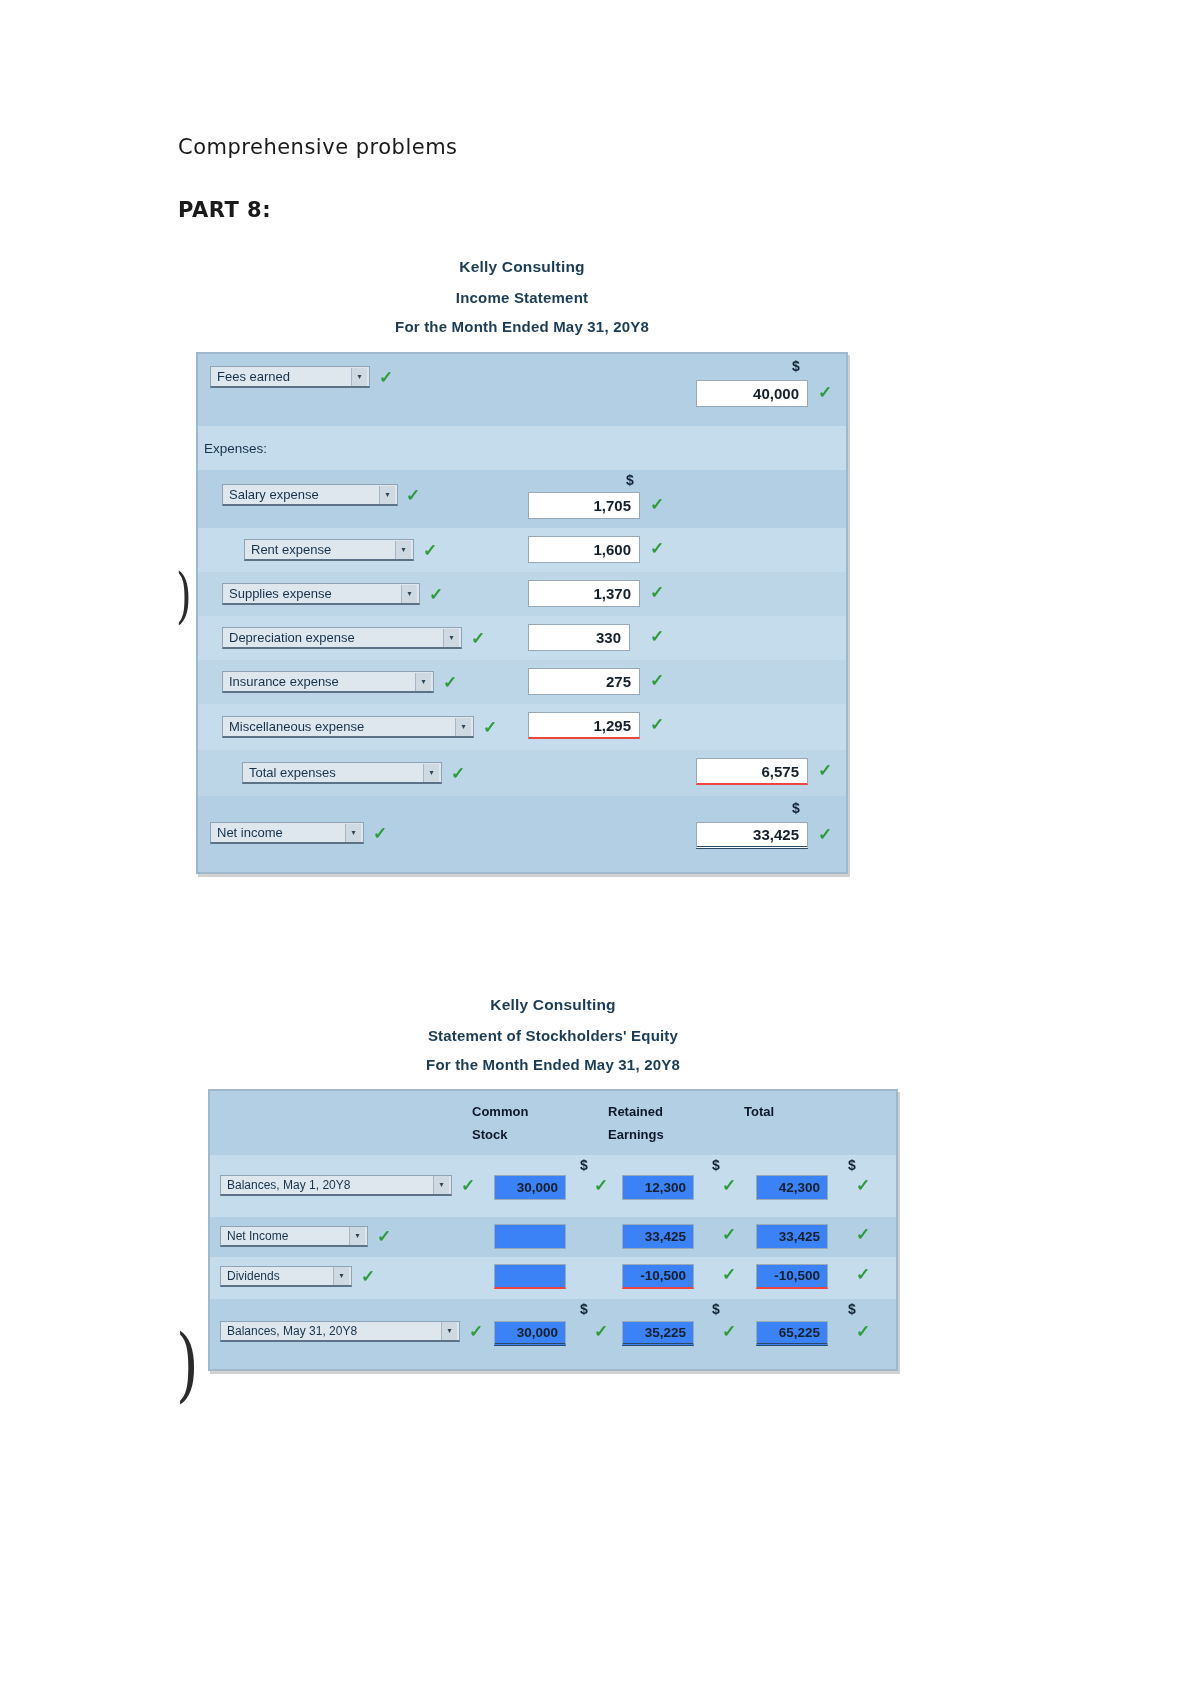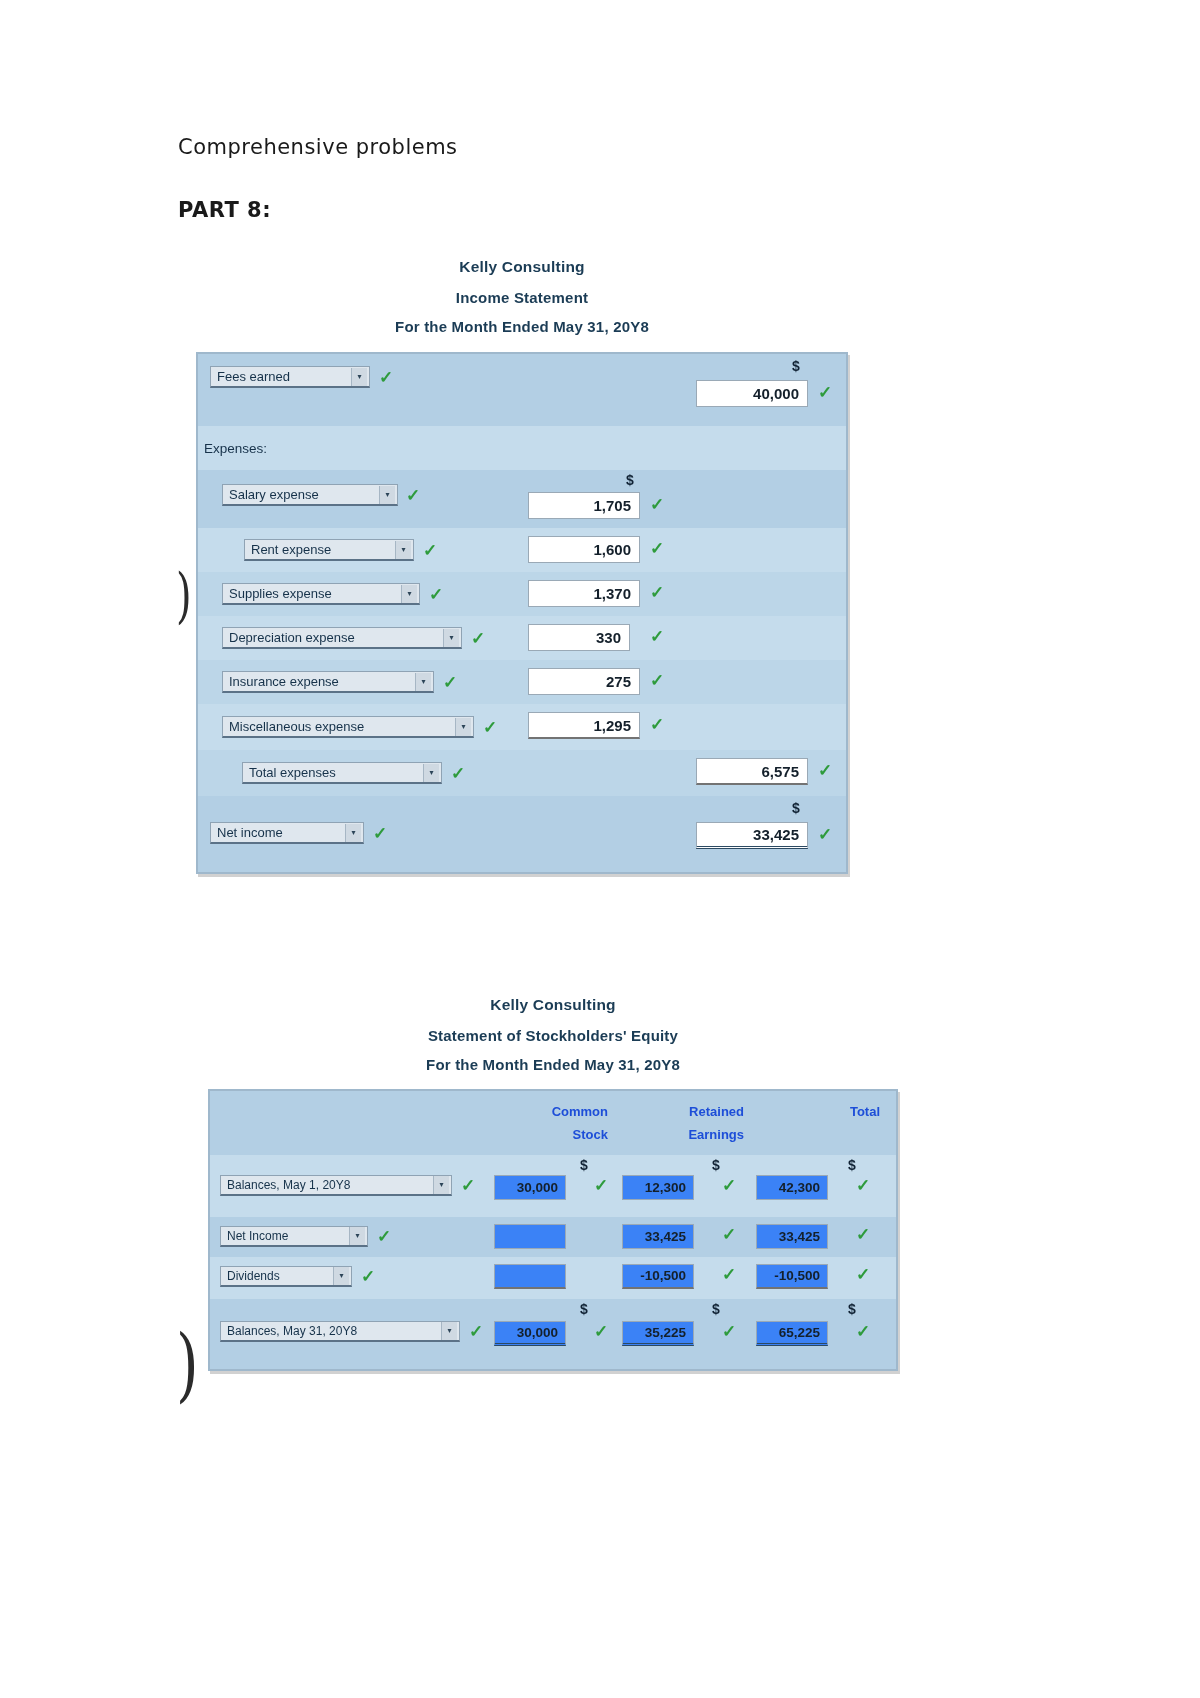--- a/index.html
+++ b/index.html
@@ -167,24 +167,24 @@
     background: #b8d2e6;
     position: relative;
     box-shadow: 2px 3px 0 rgba(0,0,0,.18);
   }
   .colhead {
     display: flex;
     padding: 10px 0 8px 0;
     background: #b3cfe4;
   }
   .colhead .ch {
-    text-align: right;
+    text-align: left;
     font-weight: bold;
     font-size: 13px;
-    color: #1d4ed8;
+    color: #0f172a;
     line-height: 1.75;
   }
   .erow {
     display: flex;
     align-items: center;
     min-height: 40px;
     position: relative;
   }
   .num2 {
     display: inline-flex;
@@ -207,21 +207,21 @@
 
   
   .paren {
     position: absolute;
     font-family: "DejaVu Serif", serif;
     color: #2b2b2b;
   }
   #paren-1 { left: 176px; top: 572px; font-size: 40px; transform: scaleY(1.5); }
   #paren-2 { left: 176px; top: 1330px; font-size: 58px; transform: scaleY(1.4); }
 
-  .underline-strong { border-bottom: 2px solid #737373; }
+  .underline-strong { border-bottom: 2px solid #ef4444; }
 </style>
 </head>
 <body>
 
 <div class="page">
 
   <div class="hand" id="title-comprehensive">Comprehensive problems</div>
   <div class="hand" id="title-part">PART 8:</div>
 
   <div class="paren" id="paren-1">)</div>

